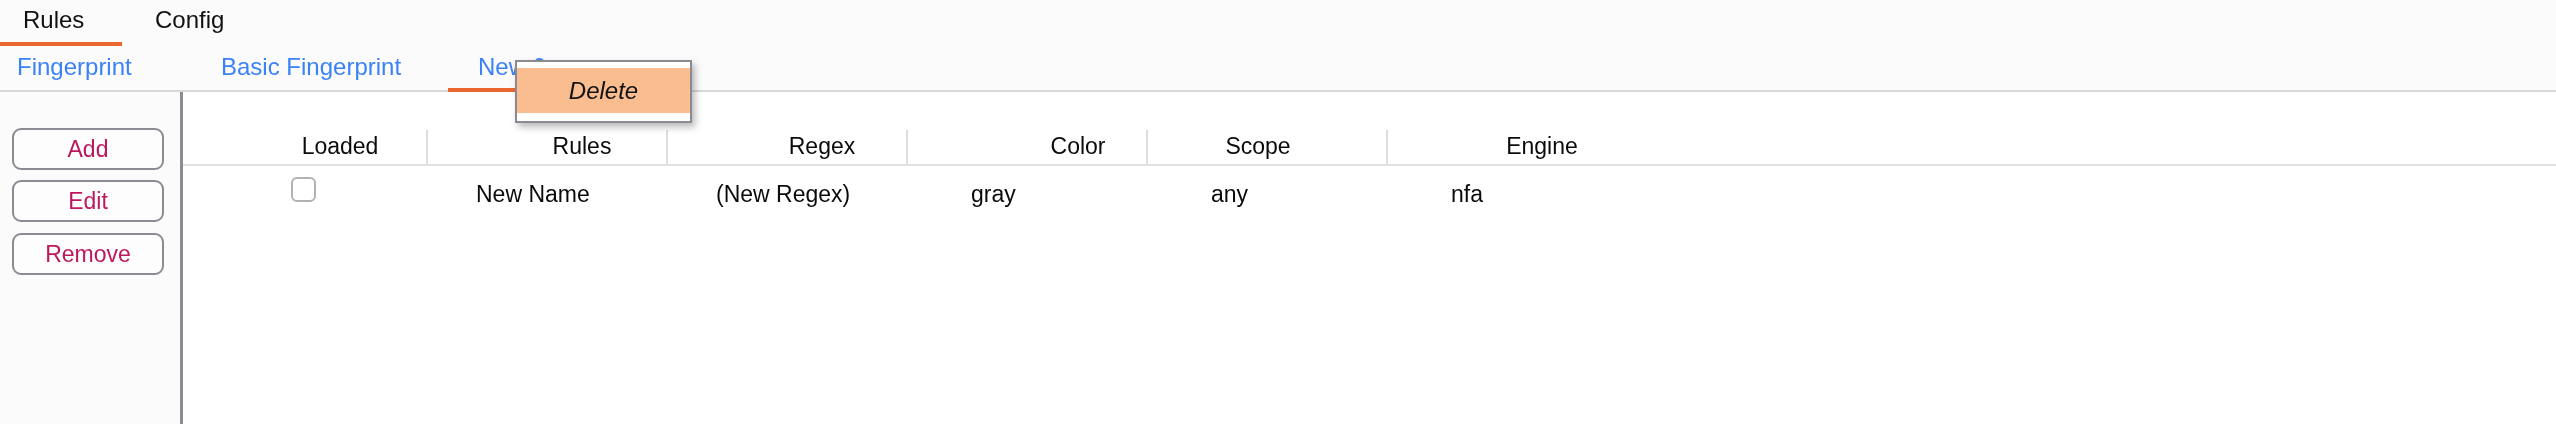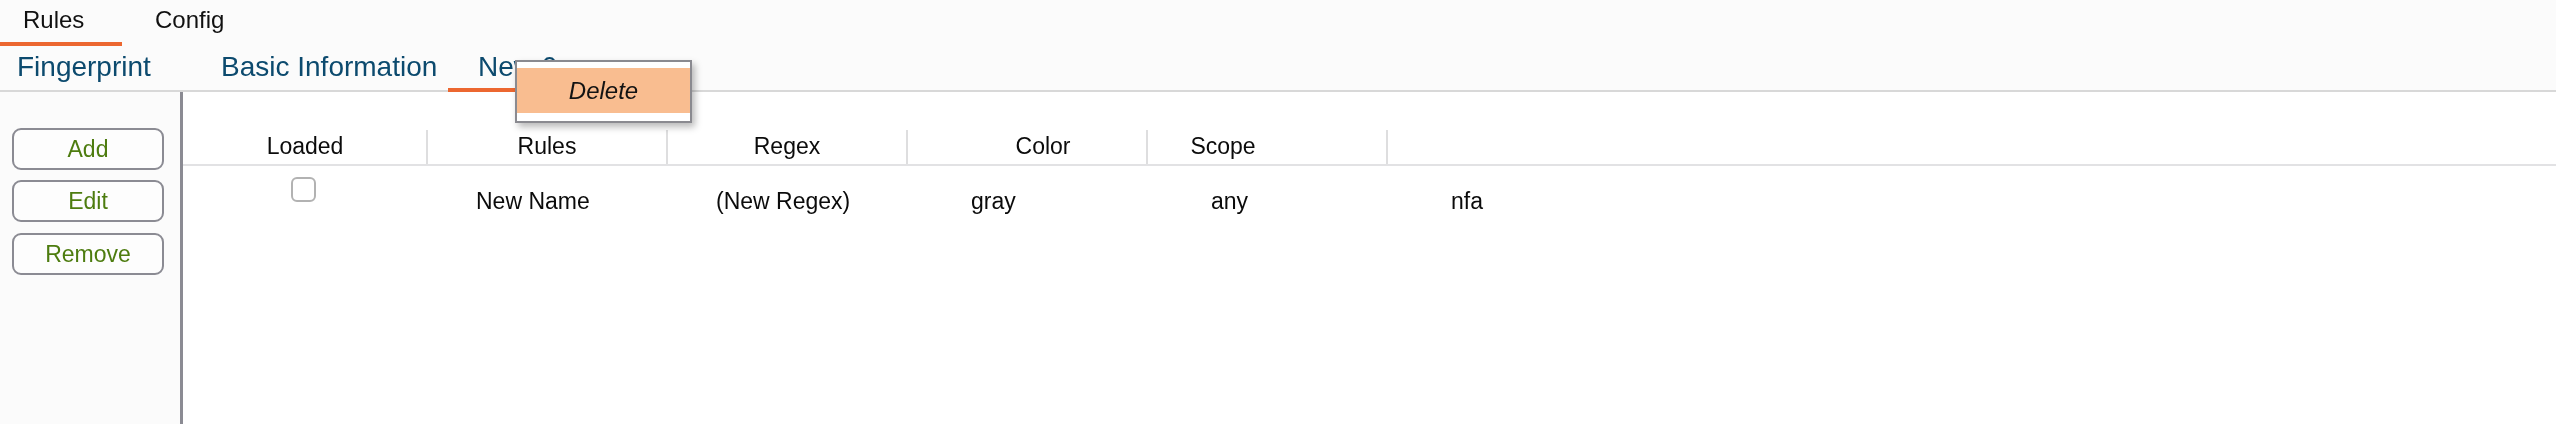--- a/index.html
+++ b/index.html
@@ -58,22 +58,22 @@
     height: 46px;
     background: #fbfbfb;
     border-bottom: 2px solid #d8d8d8;
     box-sizing: border-box;
   }
   .tabbar-secondary .tab {
     position: absolute;
     top: 4px;
     height: 38px;
     line-height: 34px;
-    font-size: 28px;
-    color: #0c4a6e;
+    font-size: 24px;
+    color: #3b82f6;
     white-space: nowrap;
     cursor: default;
   }
   .tab-fingerprint { left: 17px; }
   .tab-basicinfo   { left: 221px; }
   .tab-newzero     { left: 478px; }
 
   .tab-underline-secondary {
     position: absolute;
     left: 448px;
@@ -126,21 +126,21 @@
   .action-btn {
     position: absolute;
     left: 12px;
     width: 152px;
     height: 42px;
     background: #fdfdfd;
     border: 2px solid #8b8b93;
     border-radius: 9px;
     box-sizing: border-box;
     font-size: 23px;
-    color: #4d7c0f;
+    color: #be185d;
     display: flex;
     align-items: center;
     justify-content: center;
     cursor: default;
     font-family: "Liberation Sans", sans-serif;
     padding: 0;
   }
   .btn-add    { top: 36px; }
   .btn-edit   { top: 88px; }
   .btn-remove { top: 141px; }
@@ -169,39 +169,40 @@
   .th {
     position: absolute;
     top: 0;
     height: 36px;
     line-height: 36px;
     font-size: 23px;
     color: #0b0b0b;
     text-align: center;
     white-space: nowrap;
     cursor: default;
+    padding-left: 35px;
   }
   .col-sep {
     position: absolute;
     top: 2px;
     width: 2px;
     height: 34px;
     background: #dededf;
   }
 
   .table-row {
     position: absolute;
     left: 0;
     top: 74px;
     width: 100%;
     height: 50px;
   }
   .td {
     position: absolute;
-    top: 11px;
+    top: 4px;
     height: 48px;
     line-height: 48px;
     font-size: 23px;
     color: #0b0b0b;
     white-space: nowrap;
     cursor: default;
   }
   .checkbox {
     position: absolute;
     top: 11px;
@@ -226,21 +227,21 @@
 <body>
 
 <div class="tabbar-primary">
   <div class="tab tab-rules">Rules</div>
   <div class="tab tab-config">Config</div>
   <div class="tab-underline-primary"></div>
 </div>
 
 <div class="tabbar-secondary">
   <div class="tab tab-fingerprint">Fingerprint</div>
-  <div class="tab tab-basicinfo">Basic Information</div>
+  <div class="tab tab-basicinfo">Basic Fingerprint</div>
   <div class="tab tab-newzero">New 0</div>
   <div class="tab-underline-secondary"></div>
 </div>
 
 <div class="delete-popup">
   <div class="delete-popup-inner">
     <span class="delete-popup-label">Delete</span>
   </div>
 </div>
 
@@ -256,20 +257,21 @@
     <div class="th c-loaded">Loaded</div>
     <div class="col-sep" style="left:243px"></div>
     <div class="th c-name">Rules</div>
     <div class="col-sep" style="left:483px"></div>
     <div class="th c-regex">Regex</div>
     <div class="col-sep" style="left:723px"></div>
     <div class="th c-color">Color</div>
     <div class="col-sep" style="left:963px"></div>
     <div class="th c-scope">Scope</div>
     <div class="col-sep" style="left:1203px"></div>
+    <div class="th c-engine">Engine</div>
   </div>
 
   <div class="table-row">
     <div class="checkbox" style="left:108px"></div>
     <div class="td" style="left:293px">New Name</div>
     <div class="td" style="left:533px">(New Regex)</div>
     <div class="td" style="left:788px">gray</div>
     <div class="td" style="left:1028px">any</div>
     <div class="td" style="left:1268px">nfa</div>
   </div>

